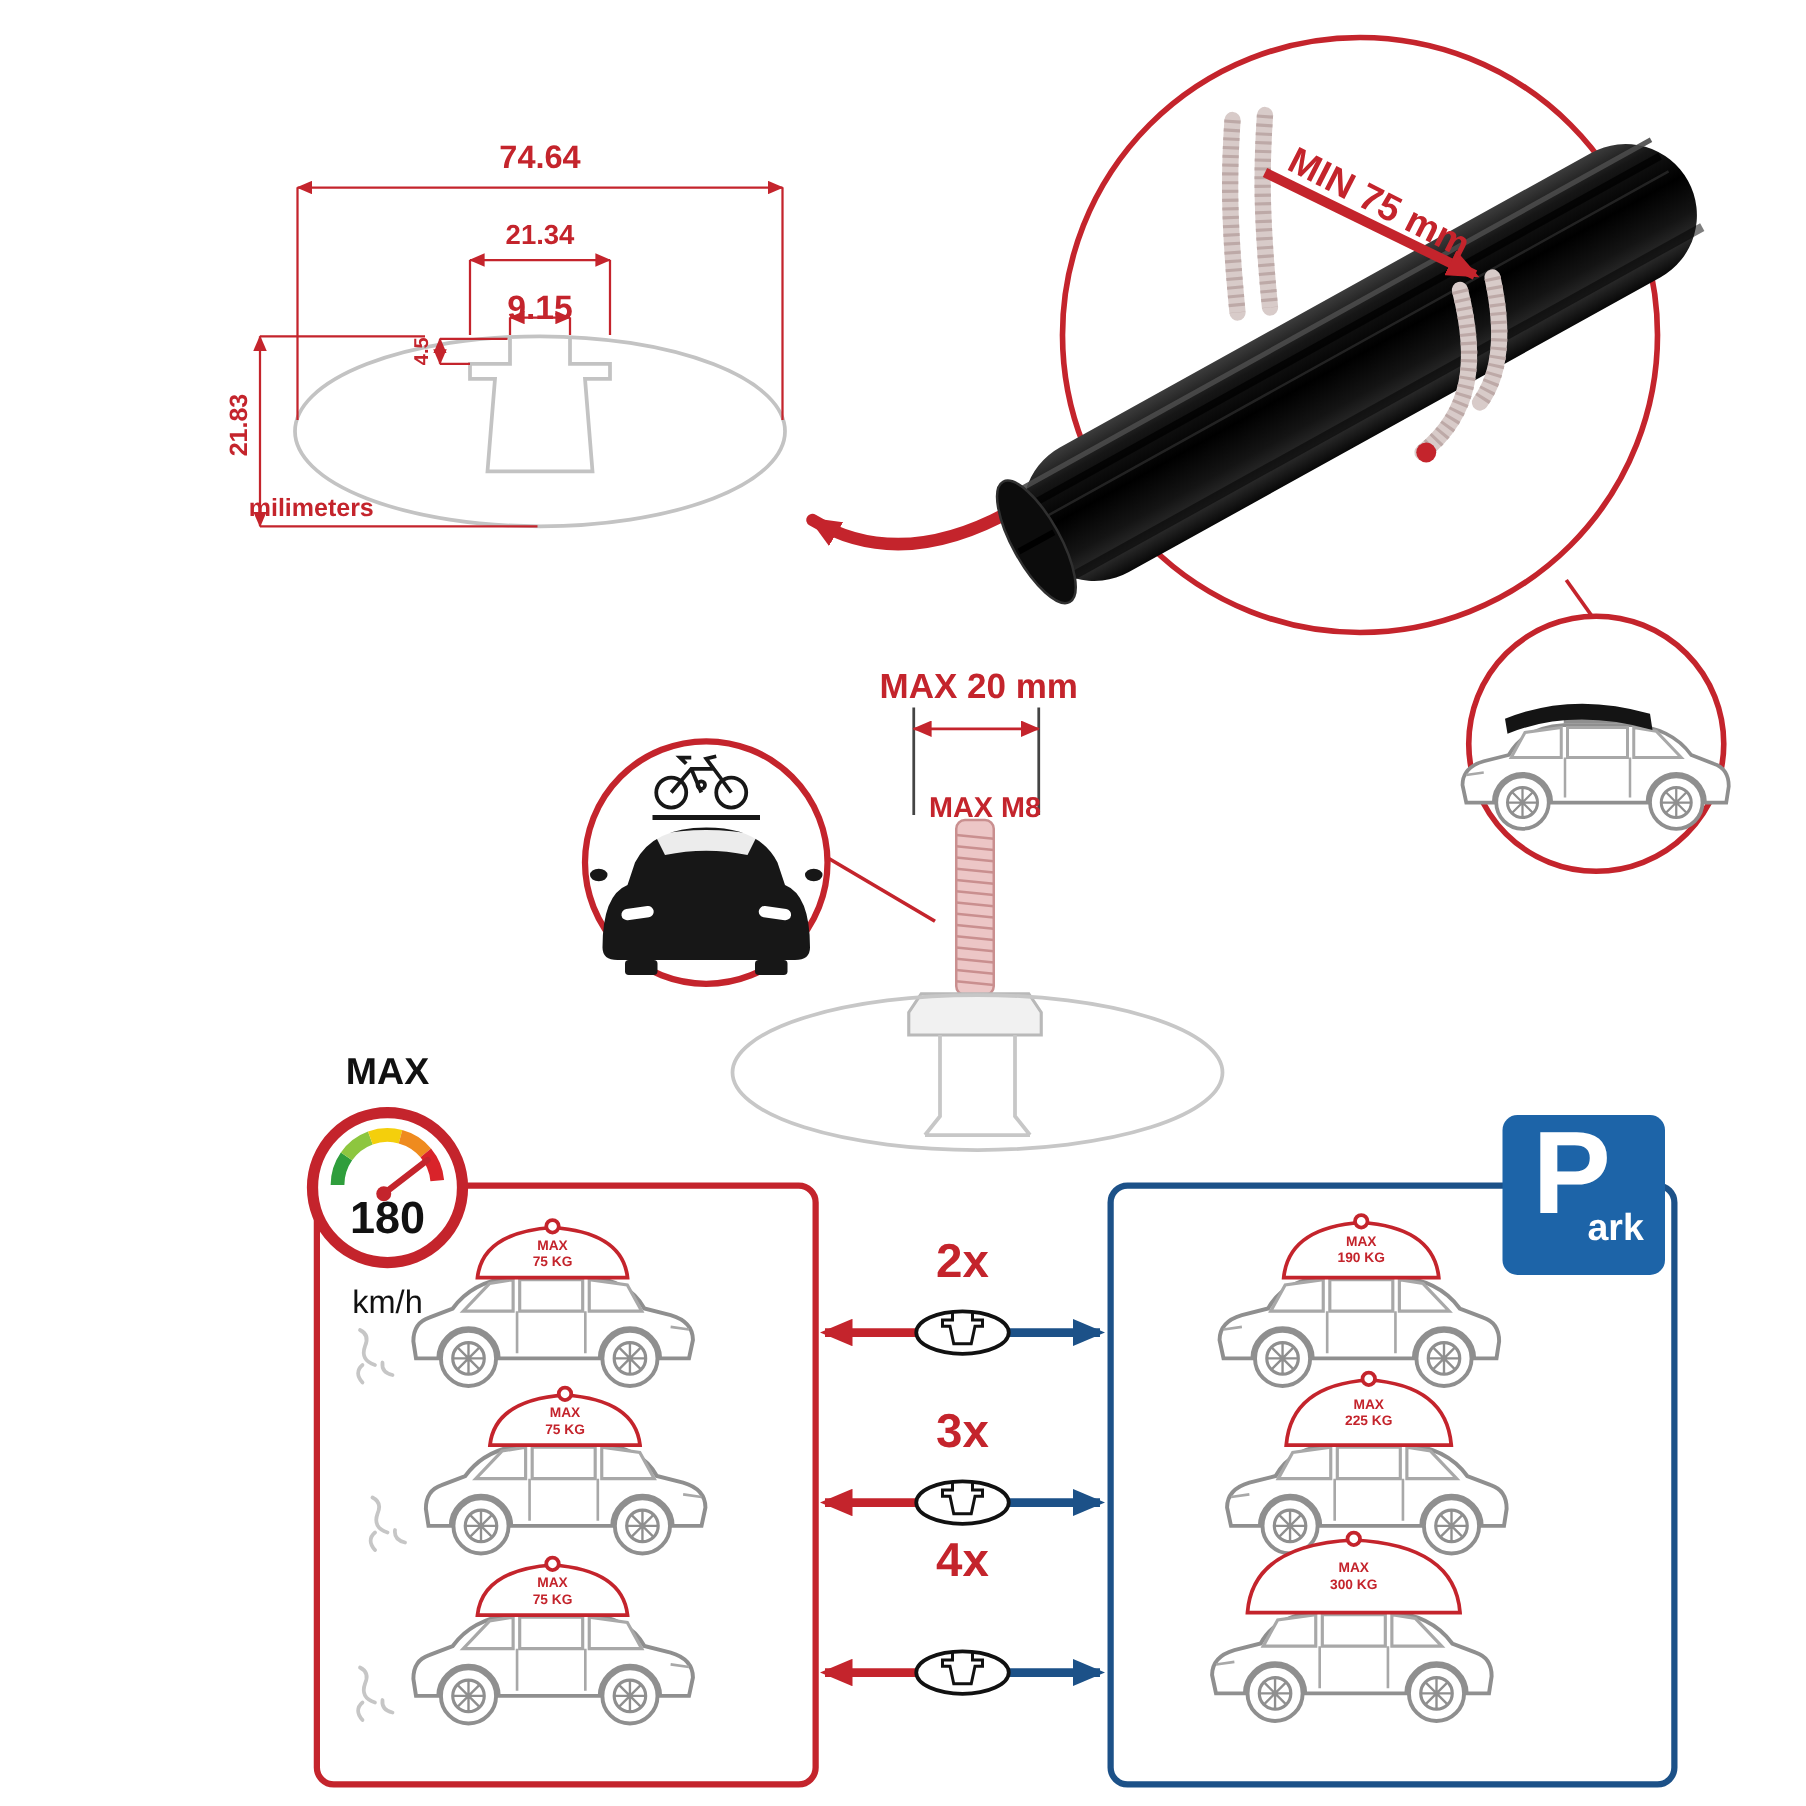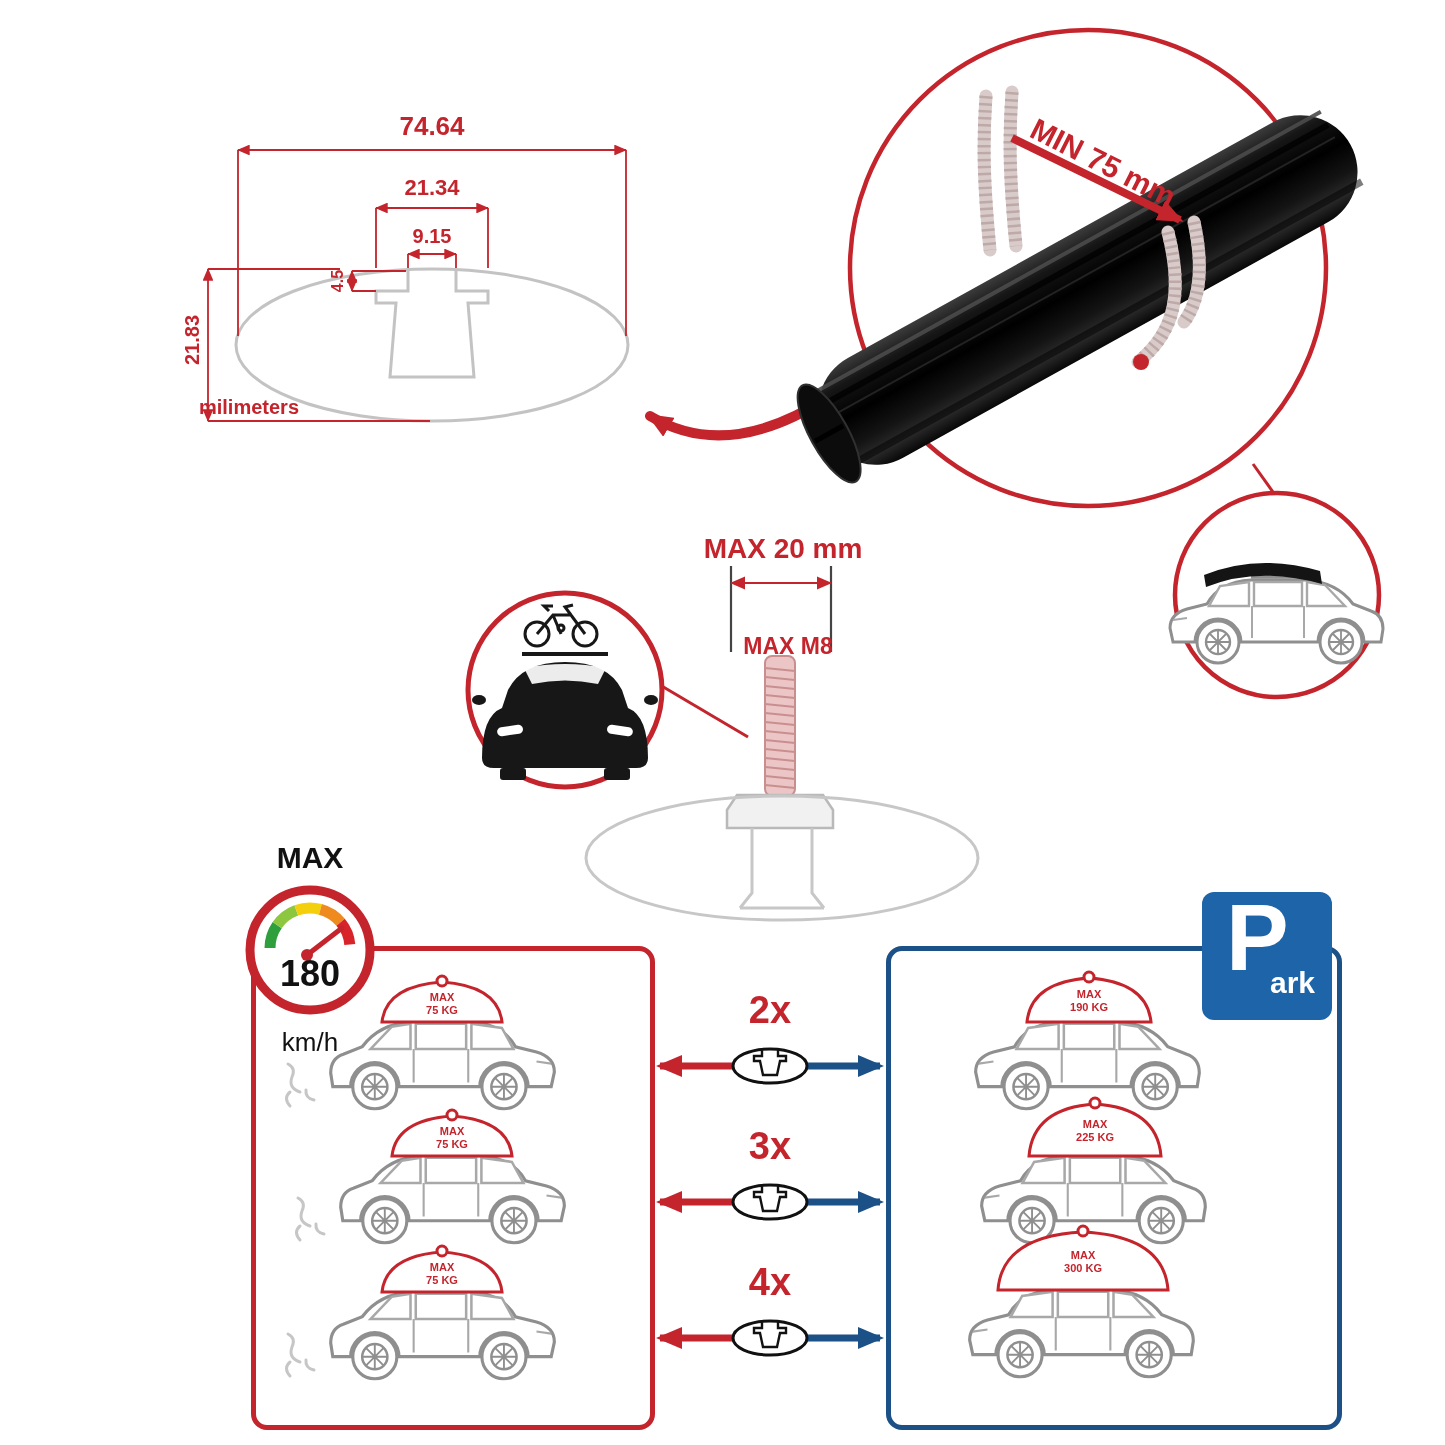--- a/index.html
+++ b/index.html
@@ -214,37 +214,37 @@
         <path d="M1029,1156 Q1033,1108 1095,1104 Q1157,1108 1161,1156 Z"></path>
         <circle cx="1095" cy="1103" r="5"></circle>
         <path d="M998,1290 Q1002,1236 1083,1232 Q1164,1236 1168,1290 Z"></path>
         <circle cx="1083" cy="1231" r="5"></circle>
       </g>
     </g>
   </svg>
 
   <div class="lbl c" style="left:432px;top:126px;font-size:26px">74.64</div>
   <div class="lbl c" style="left:432px;top:188px;font-size:22px">21.34</div>
-  <div class="lbl c" style="left:432px;top:236px;font-size:20px">9.15</div>
+  <div class="lbl c" style="left:432px;top:247px;font-size:27px">9.15</div>
   <div class="lbl" style="left:338px;top:281px;font-size:16px;transform:translate(-50%,-50%) rotate(-90deg)">4.5</div>
   <div class="lbl" style="left:192px;top:340px;font-size:20px;transform:translate(-50%,-50%) rotate(-90deg)">21.83</div>
   <div class="lbl c" style="left:249px;top:407px;font-size:20px">milimeters</div>
 
   <div class="lbl" style="left:1103px;top:163px;font-size:30px;transform:translate(-50%,-50%) rotate(27deg)">MIN 75 mm</div>
 
   <div class="lbl c" style="left:783px;top:549px;font-size:28px">MAX 20 mm</div>
   <div class="lbl c" style="left:788px;top:646px;font-size:23px">MAX M8</div>
 
   <div class="lbl c blk" style="left:310px;top:858px;font-size:30px">MAX</div>
   <div class="lbl c blk" style="left:310px;top:974px;font-size:36px">180</div>
   <div class="lbl c blk" style="left:310px;top:1042px;font-size:26px;font-weight:400">km/h</div>
 
   <div class="lbl c" style="left:770px;top:1010px;font-size:38px">2x</div>
   <div class="lbl c" style="left:770px;top:1146px;font-size:38px">3x</div>
-  <div class="lbl c" style="left:770px;top:1282px;font-size:38px">4x</div>
+  <div class="lbl c" style="left:770px;top:1249px;font-size:38px">4x</div>
 
   <div class="cargo-lbl" style="left:442px;top:1004px">
     <div>MAX</div>
     <div>75 KG</div>
   </div>
   <div class="cargo-lbl" style="left:452px;top:1138px">
     <div>MAX</div>
     <div>75 KG</div>
   </div>
   <div class="cargo-lbl" style="left:442px;top:1274px">

